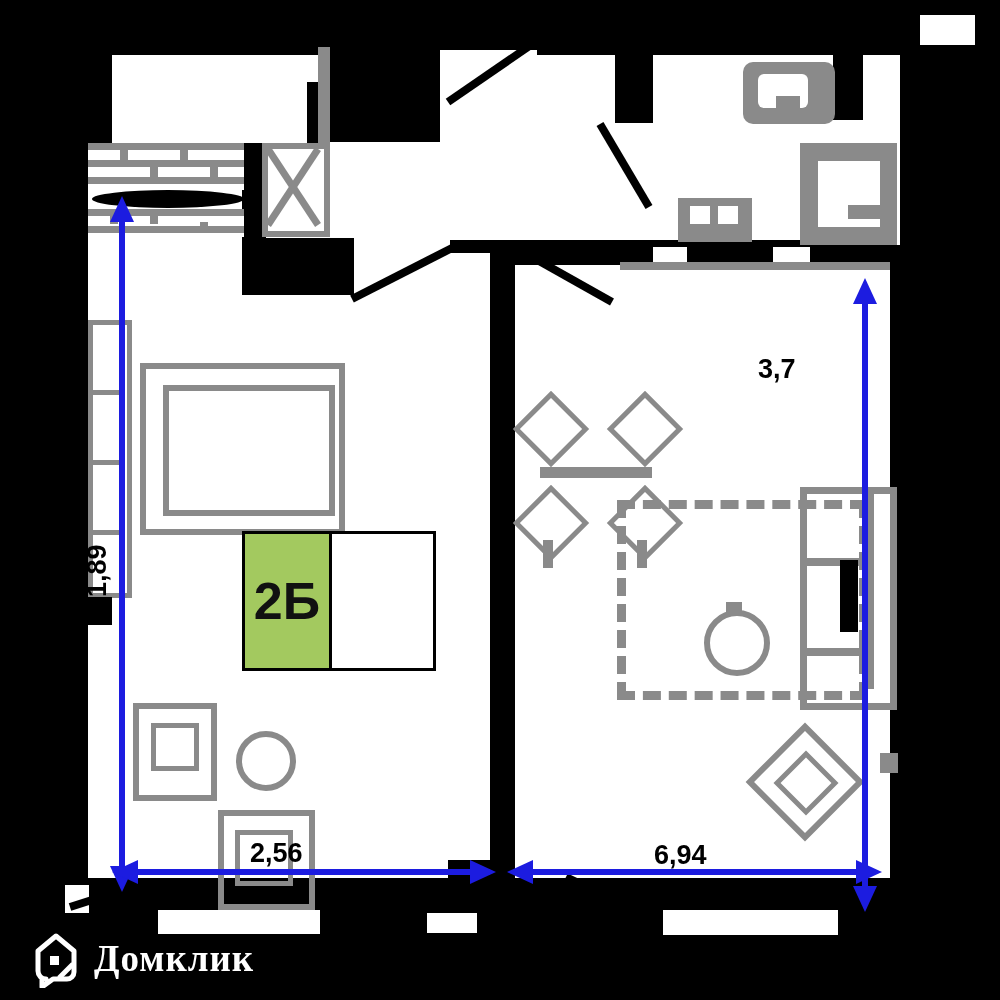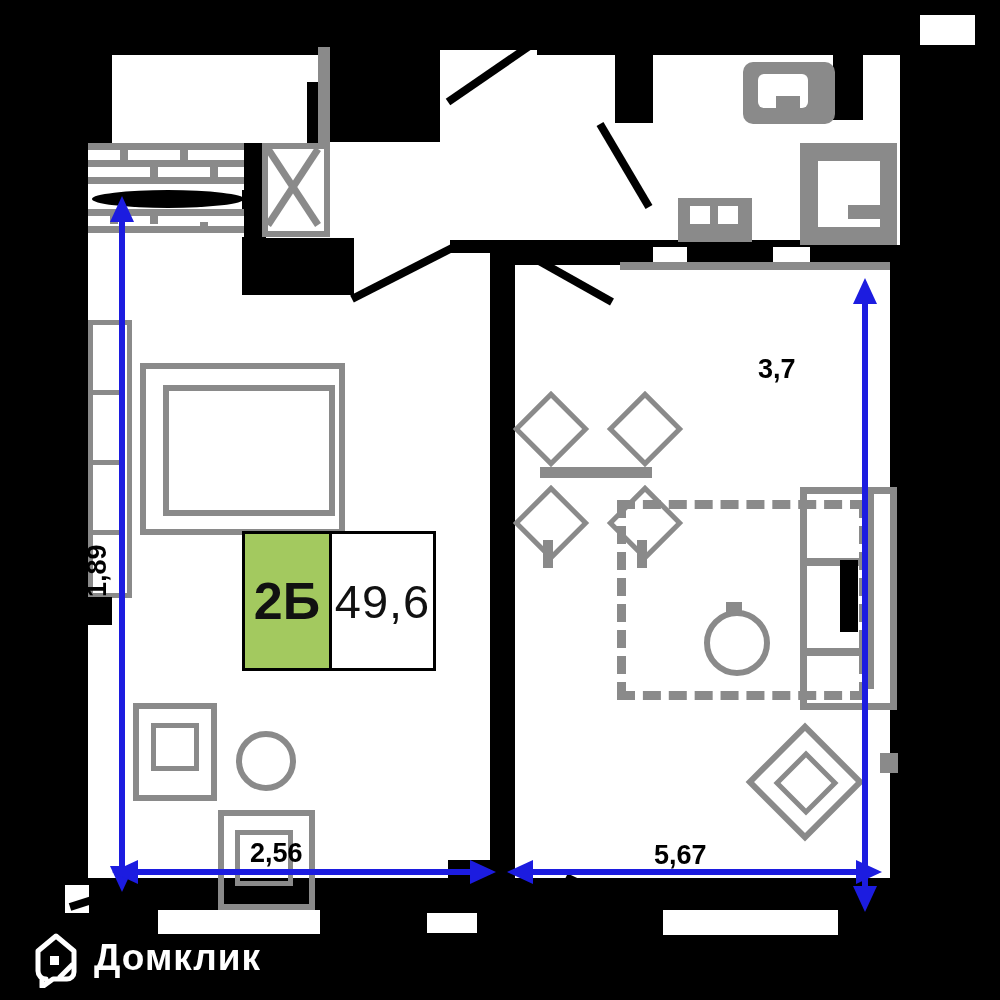--- a/index.html
+++ b/index.html
@@ -18,21 +18,21 @@
   .arr-left{border-top:12px solid transparent;border-bottom:12px solid transparent;border-right:26px solid #1c1ce0;}
   .arr-right{border-top:12px solid transparent;border-bottom:12px solid transparent;border-left:26px solid #1c1ce0;}
   .dim{color:#000;font-weight:700;font-size:27px;line-height:1;}
   .dim-vert{writing-mode:vertical-rl;transform:rotate(180deg);}
   .hatch{background:repeating-linear-gradient(180deg,#8a8a8a 0 7px,#ffffff 7px 17px);}
   .tick{width:8px;height:10px;background:#8a8a8a;}
   #unit-card{display:flex;border:3px solid #000;background:#fff;box-sizing:border-box;}
   #unit-card .cell{display:flex;align-items:center;justify-content:center;color:#111;}
   #unit-card .green{background:#a3c95f;border-right:3px solid #000;width:84px;font-size:52px;font-weight:700;}
   #unit-card .area{flex:1;font-size:47px;font-weight:400;letter-spacing:1px;}
-  #logo{display:flex;align-items:center;gap:12px;}
+  #logo{display:flex;align-items:center;gap:12px;font-family:Liberation Serif, serif;}
   #logo .brand-text{color:#fff;font-size:37px;font-weight:700;letter-spacing:1px;}
   svg.overlay{position:absolute;left:0;top:0;}
 </style>
 </head>
 <body>
 
 <div id="stage">
 
   <div class="abs white" style="left:88px;top:55px;width:402px;height:825px;"></div>
   <div class="abs white" style="left:330px;top:50px;width:285px;height:195px;"></div>
@@ -147,29 +147,26 @@
   <div class="abs blue" style="left:517px;top:869px;width:348px;height:6px;"></div>
   <div class="abs arrow arr-left" style="left:507px;top:860px;"></div>
   <div class="abs arrow arr-right" style="left:856px;top:860px;"></div>
 
   <div class="abs blue" style="left:862px;top:298px;width:6px;height:590px;"></div>
   <div class="abs arrow arr-up" style="left:853px;top:278px;"></div>
   <div class="abs arrow arr-down" style="left:853px;top:886px;"></div>
 
   <div class="abs dim dim-vert" style="left:84px;top:497px;height:100px;">1,89</div>
   <div class="abs dim" style="left:250px;top:840px;">2,56</div>
-  <div class="abs dim" style="left:654px;top:842px;">5,67</div>
+  <div class="abs dim" style="left:654px;top:842px;">6,94</div>
   <div class="abs dim" style="left:758px;top:356px;">3,7</div>
 
   <div id="unit-card" class="abs" style="left:242px;top:531px;width:194px;height:140px;">
     <div class="cell green">
       <span>2Б</span>
-    </div>
-    <div class="cell area">
-      <span>49,6</span>
     </div>
   </div>
 
   <div id="logo" class="abs" style="left:30px;top:928px;">
     <svg width="52" height="60" viewBox="0 0 52 60">
       <path d="M8 23 L26 8 L44 23 V44 a7 7 0 0 1 -7 7 H23 L12 59 V51 h4 a8 8 0 0 1 -8 -8 Z" fill="none" stroke="#ffffff" stroke-width="5" stroke-linejoin="round"></path>
       <rect x="20" y="28" width="9" height="9" fill="#ffffff"></rect>
       <line x1="29" y1="50" x2="43" y2="36" stroke="#ffffff" stroke-width="5"></line>
     </svg>
     <span class="brand-text">Домклик</span>

